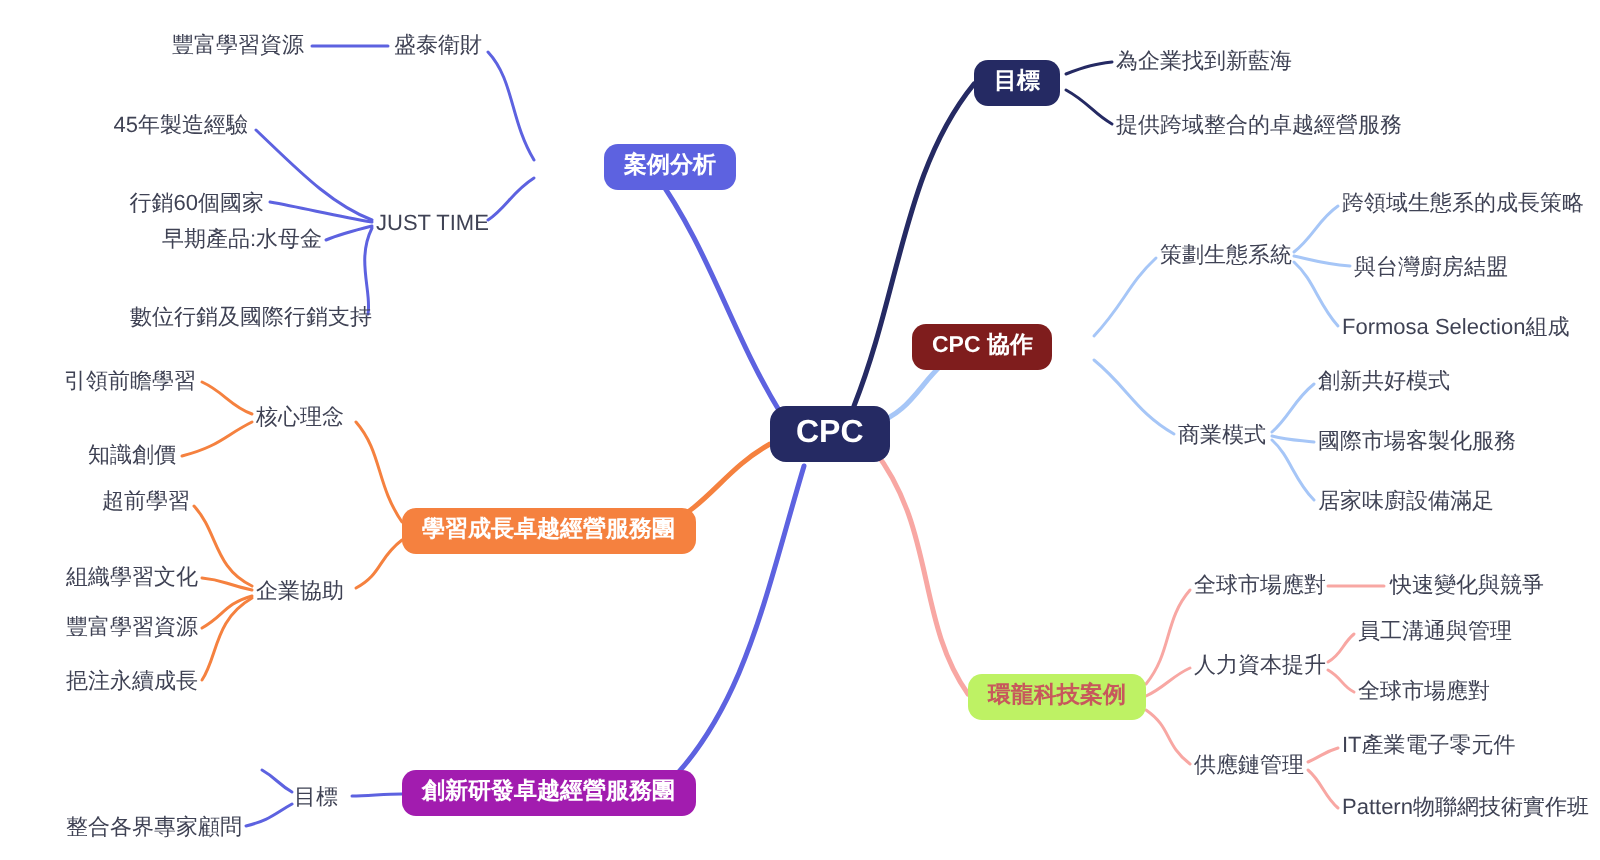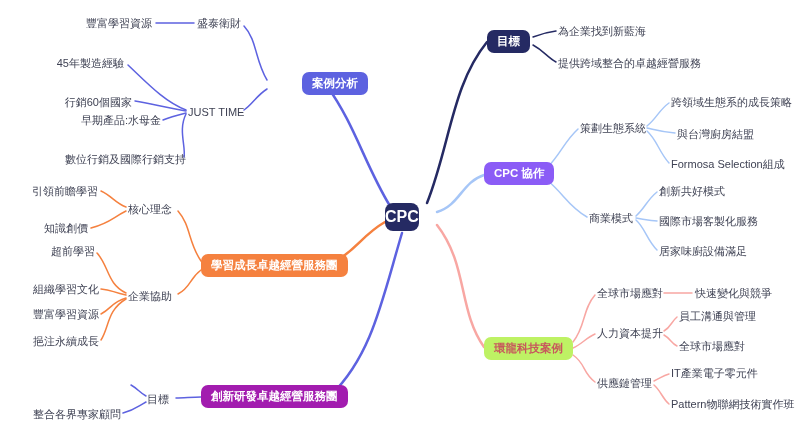--- a/index.html
+++ b/index.html
@@ -7,21 +7,21 @@
     position:relative;width:800px;height:430px;background:#ffffff;overflow:hidden;
     font-family:"Liberation Sans","DejaVu Sans",sans-serif;
   }
   .edges{position:absolute;left:0;top:0;width:800px;height:430px;}
   .node{position:absolute;white-space:nowrap;}
   .txt{font-size:11px;color:#3f4254;line-height:13px;}
   .box{
     color:#ffffff;font-weight:bold;font-size:11.5px;line-height:15px;
     padding:4px 10px;border-radius:7px;text-align:center;
   }
-  .box.center-box{font-size:16px;padding:4px 0;border-radius:8px;line-height:20px;}
+  .box.center-box{font-size:16px;padding:4px 13px;border-radius:8px;line-height:20px;}
   .box.tech{color:#c7585c;}
 </style>
 </head>
 <body>
 
 <div class="canvas">
 
   <svg class="edges" viewBox="0 0 800 430">
 
     <g fill="none" stroke-width="1.5" stroke-linecap="round" stroke="#5d62e0">
@@ -93,21 +93,21 @@
   <div class="node txt" style="left:188px;top:106px">JUST TIME</div>
   <div class="node txt" style="right:676px;top:57px">45年製造經驗</div>
   <div class="node txt" style="right:668px;top:96px">行銷60個國家</div>
   <div class="node txt" style="right:639px;top:114px">早期產品:水母金</div>
   <div class="node txt" style="right:614px;top:153px">數位行銷及國際行銷支持</div>
 
   <div class="node box" style="left: 487px; top: 30px; background-color: rgb(37, 42, 99);">目標</div>
   <div class="node txt" style="left:558px;top:25px">為企業找到新藍海</div>
   <div class="node txt" style="left:558px;top:57px">提供跨域整合的卓越經營服務</div>
 
-  <div class="node box" style="left: 484px; top: 162px; background-color: #8b5cf6;">CPC 協作</div>
+  <div class="node box" style="left: 456px; top: 162px; background-color: #7f1d1d;">CPC 協作</div>
   <div class="node txt" style="left:580px;top:122px">策劃生態系統</div>
   <div class="node txt" style="left:671px;top:96px">跨領域生態系的成長策略</div>
   <div class="node txt" style="left:677px;top:128px">與台灣廚房結盟</div>
   <div class="node txt" style="left:671px;top:158px">Formosa Selection組成</div>
   <div class="node txt" style="left:589px;top:212px">商業模式</div>
   <div class="node txt" style="left:659px;top:185px">創新共好模式</div>
   <div class="node txt" style="left:659px;top:215px">國際市場客製化服務</div>
   <div class="node txt" style="left:659px;top:245px">居家味廚設備滿足</div>
 
   <div class="node box" style="left: 201px; top: 254px; background-color: rgb(245, 129, 63);">學習成長卓越經營服務團</div>

